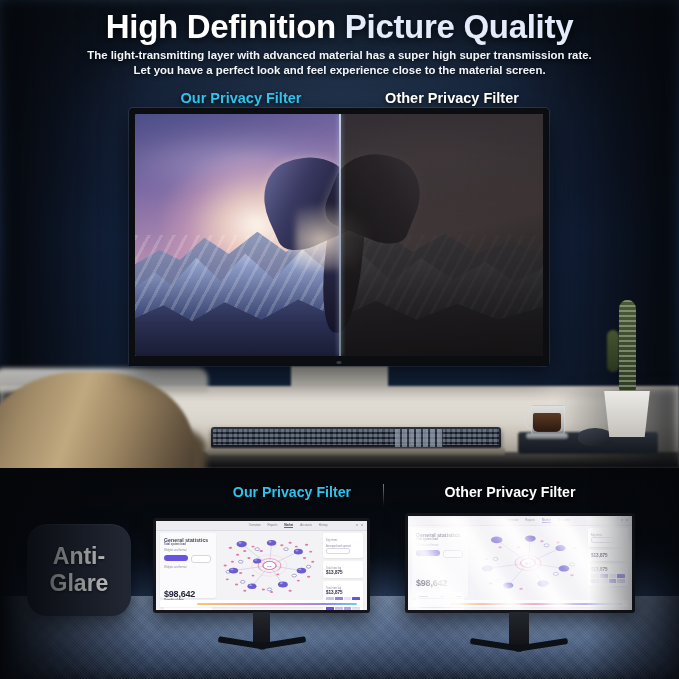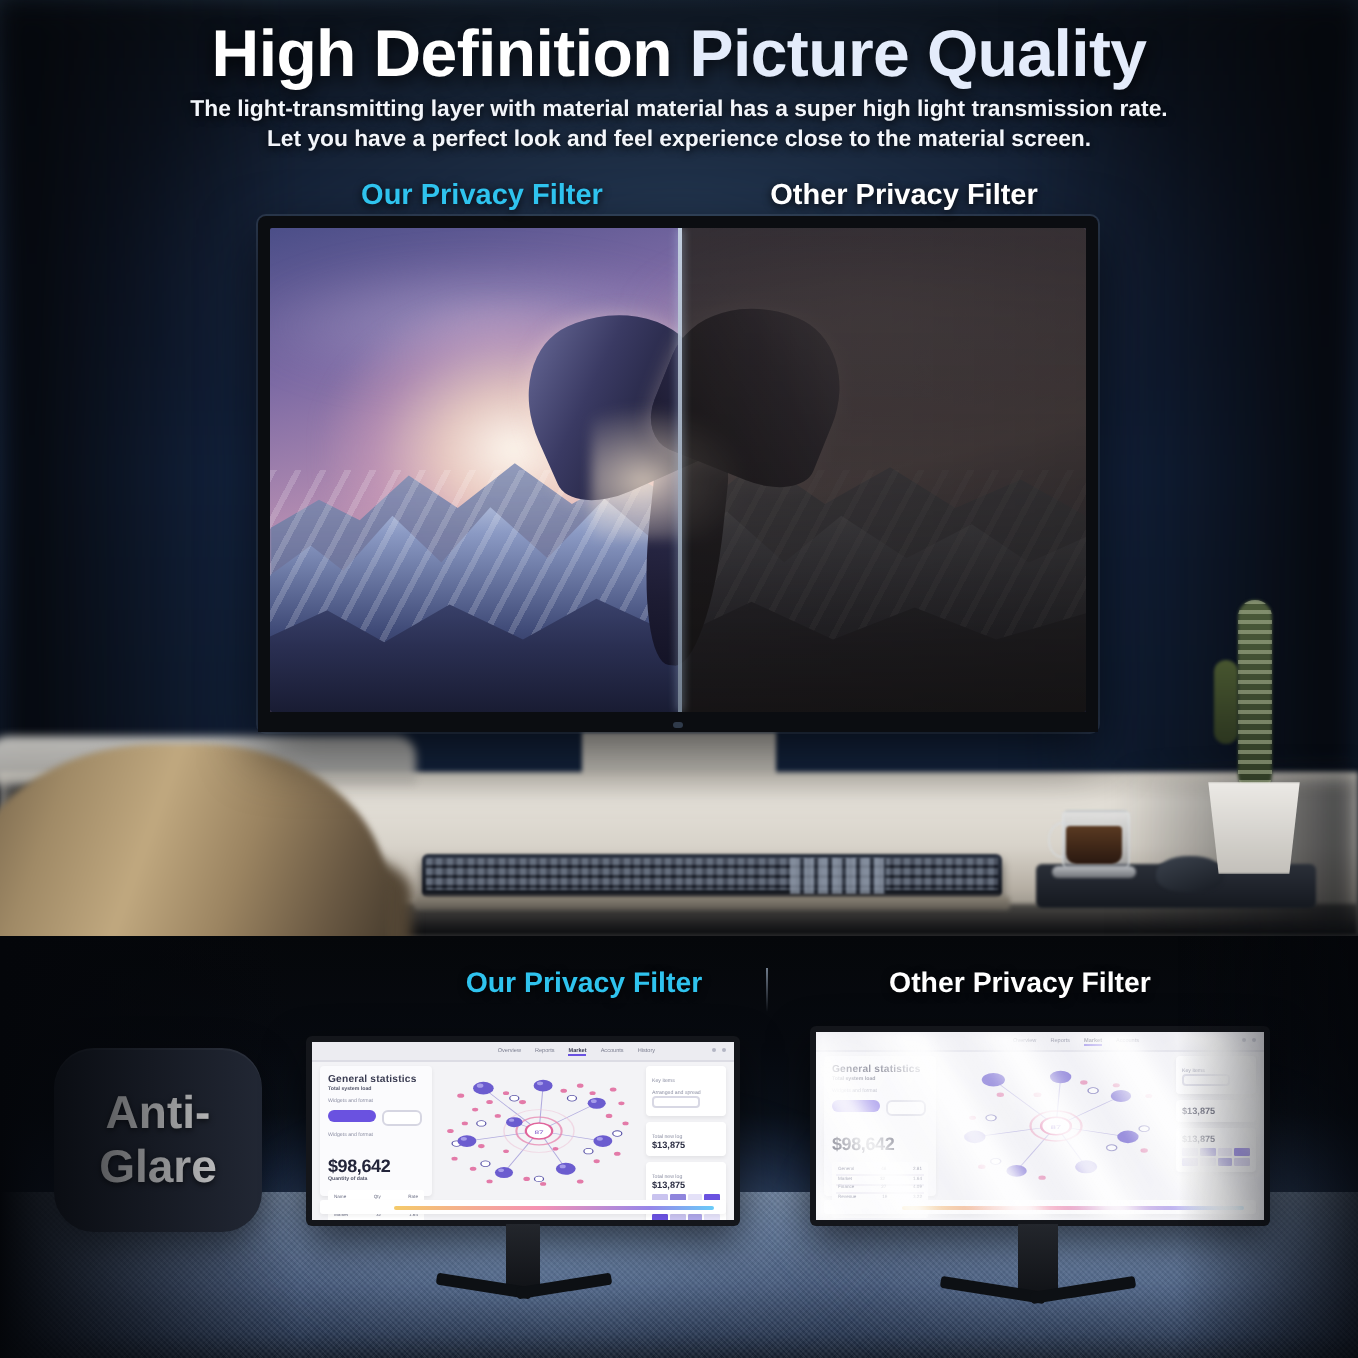--- a/index.html
+++ b/index.html
@@ -216,21 +216,21 @@
   .dash-winbtns{position:absolute;right:4px;top:3px;display:flex;gap:2.5px;}
   .dash-winbtns i{display:block;width:2.4px;height:2.4px;background:#b4b6c4;border-radius:1px;}
   .panel-l{position:absolute;left:4px;top:12px;width:56px;bottom:12px;background:#fbfbfd;border-radius:2px;
     box-shadow:0 1px 2px rgba(0,0,0,.07);padding:4px;box-sizing:border-box;}
   .gs-title{font-size:5.1px;font-weight:bold;color:#3a3c52;letter-spacing:.1px;}
   .lab{font-size:2.6px;color:#8c8fa3;margin-top:3px;}
   .labdark{font-size:2.6px;color:#55586c;font-weight:bold;}
   .btn-row{display:flex;gap:3px;margin-top:3px;}
   .btn-pri{width:24px;height:6px;border-radius:3px;background:#6a52e0;}
   .btn-sec{width:18px;height:6px;border-radius:3px;background:#fff;border:.5px solid #d6d6e2;}
-  .money{font-size:9px;font-weight:bold;color:#23253a;margin-top:9px;letter-spacing:-.2px;}
+  .money{font-size:9px;font-weight:bold;color:#23253a;margin-top:20px;letter-spacing:-.2px;}
   .mini-table{margin-top:4px;background:#fff;border-radius:1.5px;padding:2px;}
   .mrow{display:flex;justify-content:space-between;padding:.9px 1px;border-bottom:.35px solid #eceaf3;}
   .mrow span{font-size:2.3px;color:#6d7086;}
   .panel-r{position:absolute;right:4px;top:12px;width:40px;bottom:12px;}
   .card{background:#fff;border-radius:2px;box-shadow:0 1px 2px rgba(0,0,0,.07);padding:3px;margin-bottom:3px;}
   .card .big{font-size:4.6px;font-weight:bold;color:#2a2c42;}
   .pill{display:inline-block;height:4px;width:22px;border-radius:2px;border:.5px solid #d8d8e4;}
   .heat{display:grid;grid-template-columns:repeat(4,1fr);gap:1px;margin-top:2px;}
   .heat i{display:block;height:4px;border-radius:.6px;}
   .dash-bottom{position:absolute;left:4px;right:4px;bottom:3px;height:7px;background:#fff;border-radius:1.5px;
@@ -316,21 +316,21 @@
         <div class="dim-right"></div>
         <div class="dim-right2"></div>
         <div class="half-divider"></div>
       </div>
       <div class="hero-chin"></div>
       <div class="hero-led"></div>
     </div>
 
     <div class="title"><span>High Definition </span><span class="accent">Picture Quality</span></div>
     <div class="subtitle">
-      <div>The light-transmitting layer with material material has a super high light transmission rate.</div>
+      <div>The light-transmitting layer with advanced material has a super high super transmission rate.</div>
       <div>Let you have a perfect look and feel experience close to the material screen.</div>
     </div>
     <div class="cmp-labels">
       <div class="lbl-ours">Our Privacy Filter</div>
       <div class="lbl-other">Other Privacy Filter</div>
     </div>
   </div>
 
   <div class="bottom-scene"></div>
   <div class="bfloor"></div>

